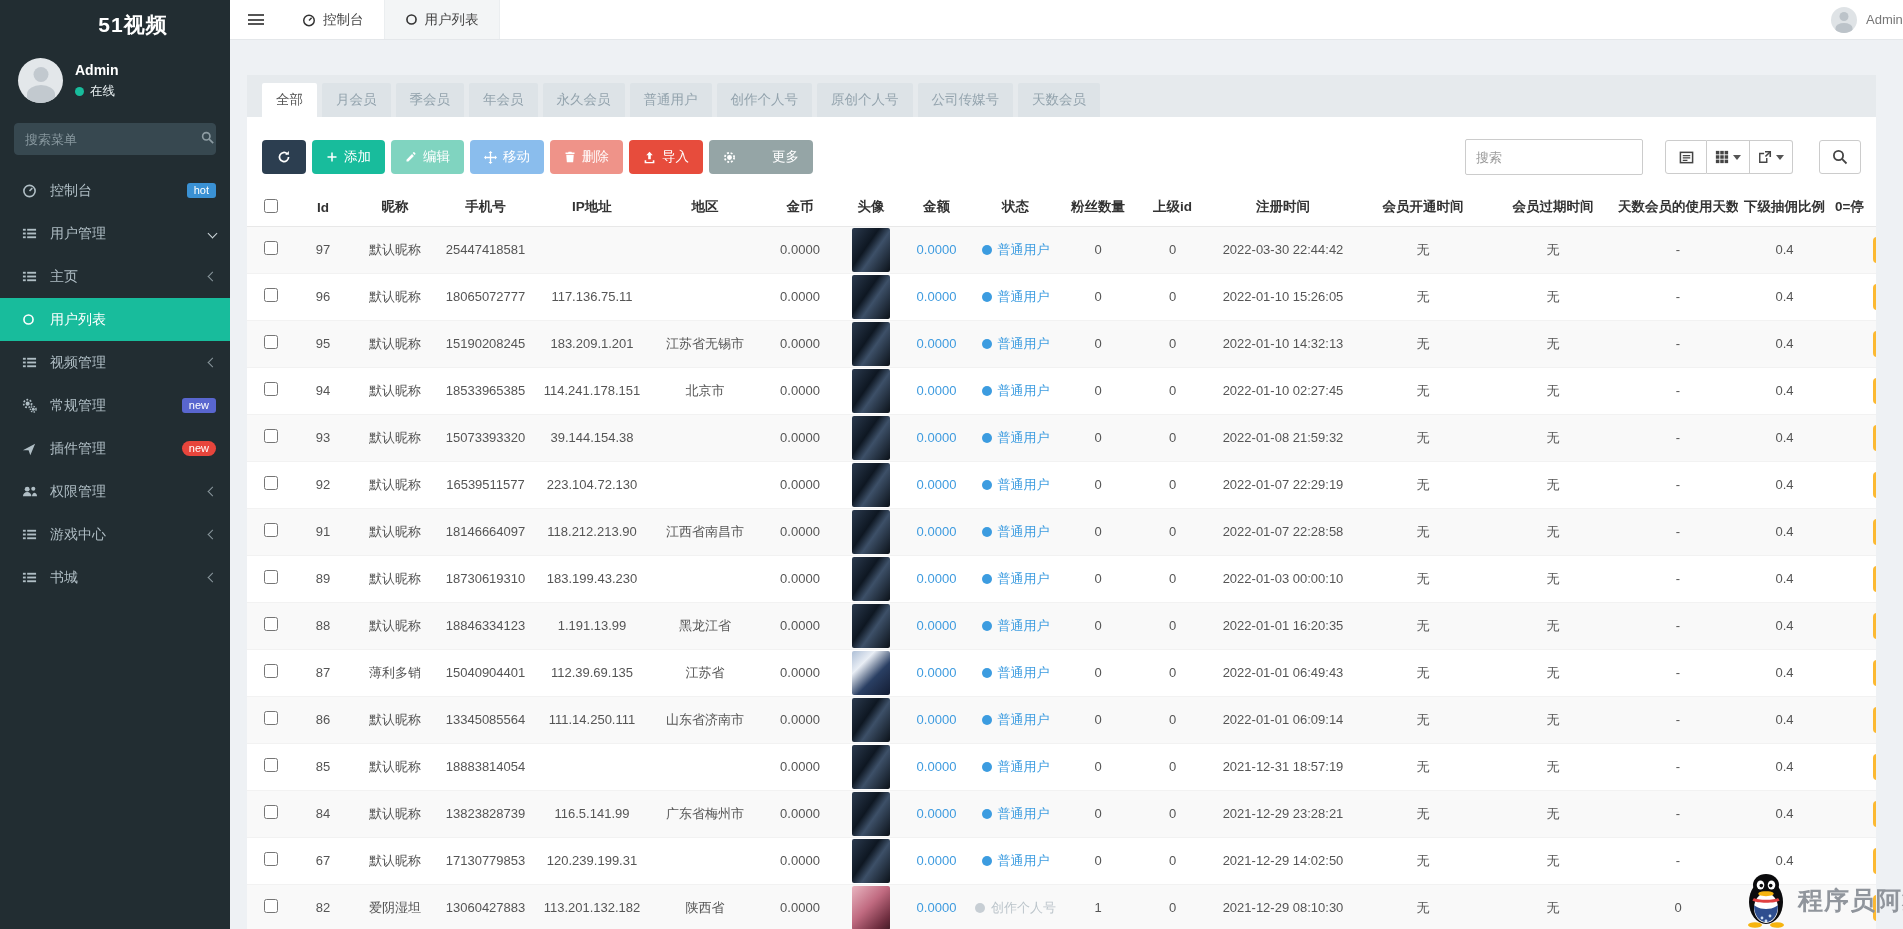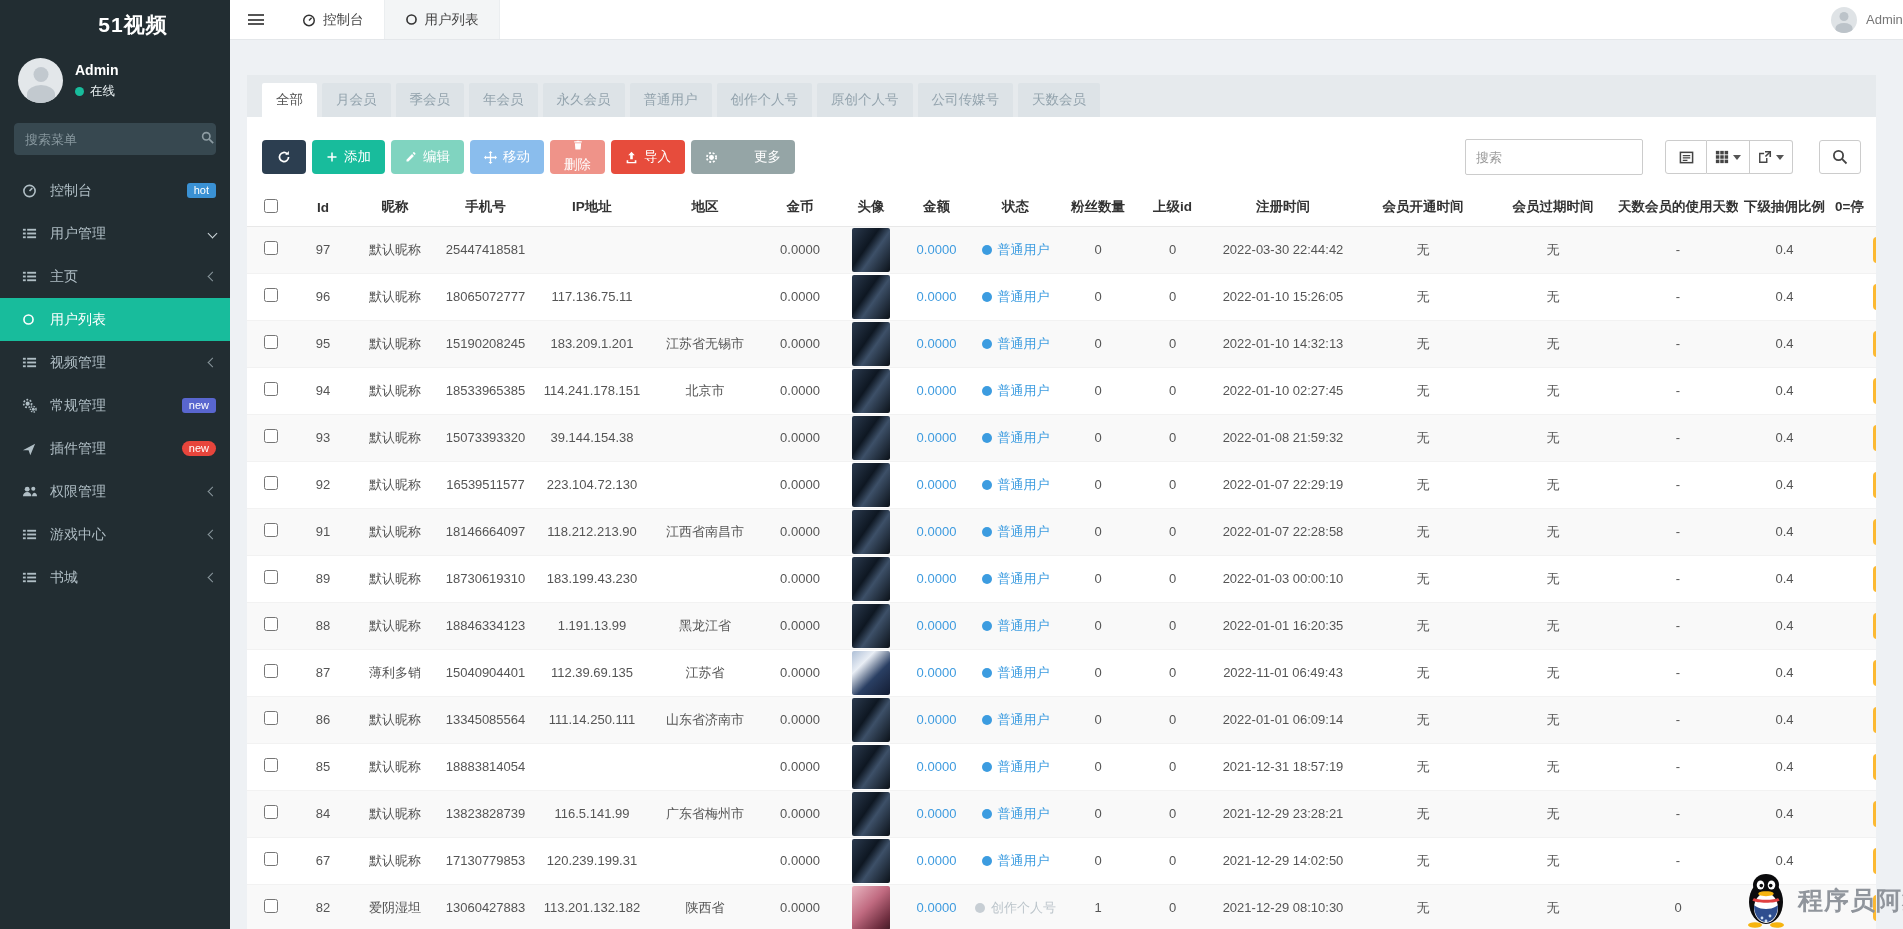--- a/index.html
+++ b/index.html
@@ -56,21 +56,21 @@
   .f-tab { height:34px; display:flex; align-items:center; padding:0 14px; margin-right:5px; background:#dde3e7; color:#93a3ad; font-size:13.5px; cursor:pointer; border-radius:2px 2px 0 0; }
   .f-tab.active { background:#fff; color:#555; }
   .panel { background:#fff; height:772px; position:relative; }
   .toolbar { display:flex; align-items:center; padding:22px 15px 14px 15px; }
   .btn { height:34px; border:none; border-radius:4px; color:#fff; font-size:13.5px; font-family:inherit; display:inline-flex; align-items:center; gap:6px; padding:0 14px; margin-right:6px; cursor:pointer; }
   .btn svg { display:block; }
   .btn-refresh { background:#2c3e50; width:44px; justify-content:center; padding:0; }
   .btn-add { background:#18bc9c; }
   .btn-edit { background:#80d4c0; }
   .btn-move { background:#8abded; }
-  .btn-del { background:#ef9389;flex-direction:column; }
+  .btn-del { background:#ef9389; }
   .btn-import { background:#e74c3c; }
   .btn-more { background:#95a5a6;gap:36px; }
   .tool-right { margin-left:auto; display:flex; align-items:center; }
   .tsearch { width:178px; height:34px; border:1px solid #ccc; border-radius:2px; padding:17px 10px; font-size:13px; font-family:inherit; color:#555; outline:none; }
   .tsearch::placeholder { color:#999; }
   .vgroup { display:flex; margin-left:22px; }
   .vbtn { height:34px; min-width:42px; background:#fff; border:1px solid #ccc; display:inline-flex; align-items:center; justify-content:center; gap:4px; color:#444; cursor:pointer; padding:0 8px; }
   .vbtn + .vbtn { border-left:none; }
   .vgroup .vbtn:first-child { border-radius:3px 0 0 3px; }
   .vgroup .vbtn:last-child { border-radius:0 3px 3px 0; }
@@ -619,21 +619,21 @@
               <td>薄利多销</td>
               <td>15040904401</td>
               <td>112.39.69.135</td>
               <td>江苏省</td>
               <td>0.0000</td>
               <td><span class="avatar-img av-char"></span></td>
               <td><span class="amount-link">0.0000</span></td>
               <td><span class="status-cell status-blue"><span class="dot"></span>普通用户</span></td>
               <td>0</td>
               <td>0</td>
-              <td>2022-11-01 06:49:43</td>
+              <td>2022-01-01 06:49:43</td>
               <td>无</td>
               <td>无</td>
               <td>-</td>
               <td>0.4</td>
               <td class="td-last"><span class="toggle-sliver"></span></td>
             </tr>
             <tr class="striped">
               <td><input type="checkbox" class="cb" style=""></td>
               <td>86</td>
               <td>默认昵称</td>

